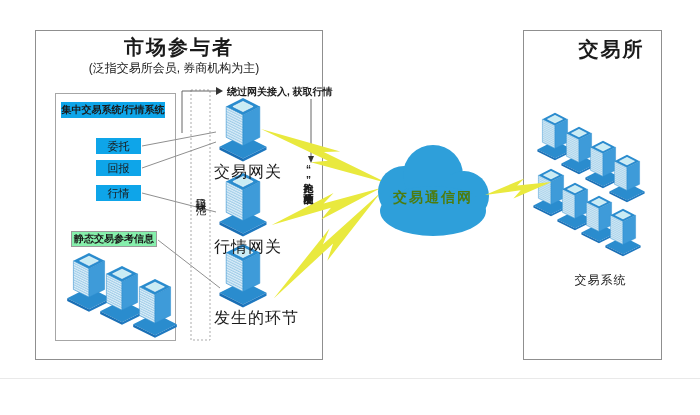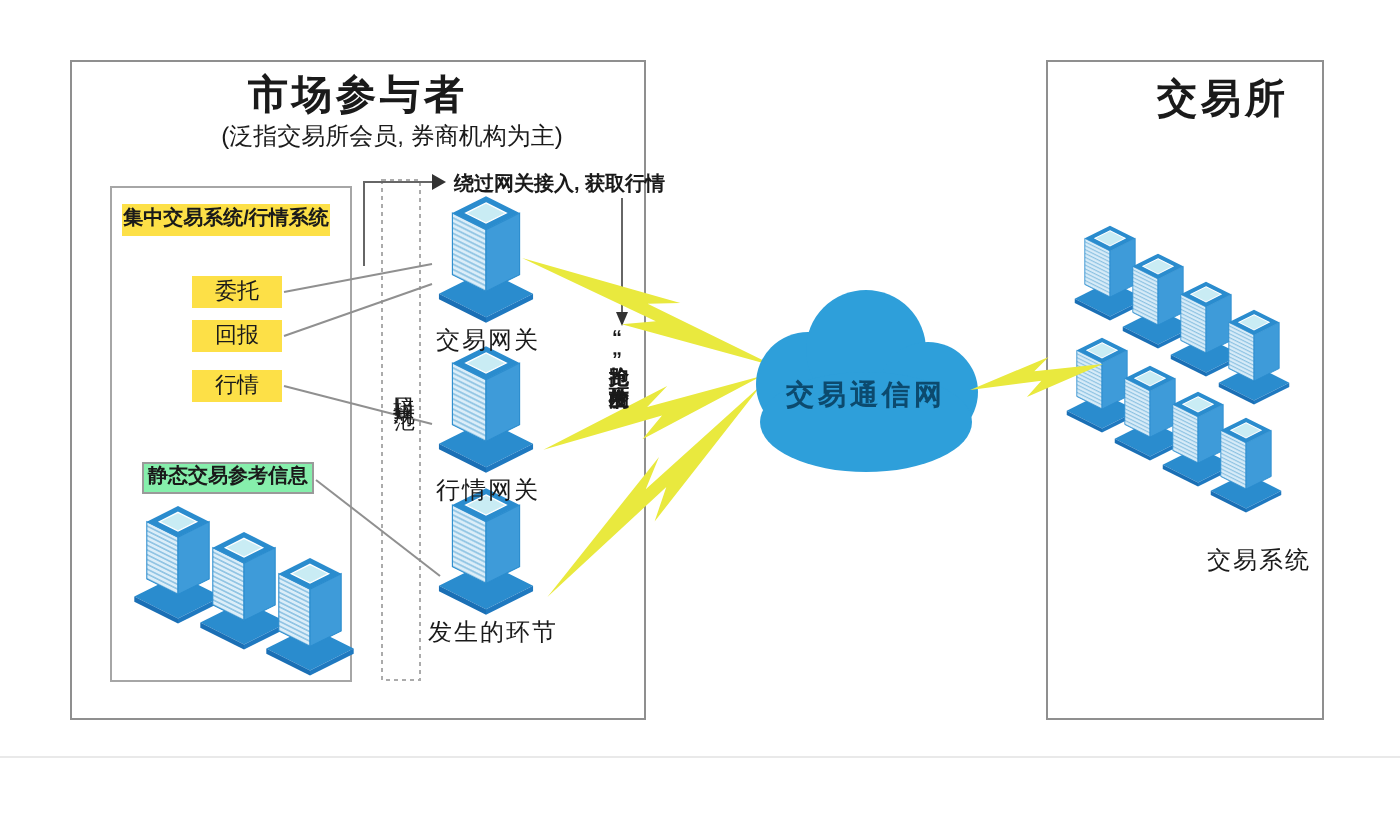--- a/index.html
+++ b/index.html
@@ -10,27 +10,27 @@
   .layer{position:absolute;left:0;top:0;width:700px;height:415px;}
   .boxes{z-index:1;}
   .gfx{z-index:2;pointer-events:none;}
   .labels{z-index:3;}
   .frame{position:absolute;background:#ffffff;border:1px solid #8f8f8f;box-sizing:border-box;}
   .frame.inner{border-color:#a6a6a6;}
   .txt{position:absolute;white-space:nowrap;}
   .center{text-align:center;}
   .panel-title{font-size:20px;font-weight:bold;letter-spacing:2px;}
   .panel-sub{font-size:12px;}
-  .tag{position:absolute;box-sizing:border-box;text-align:center;font-size:11px;line-height:16px;height:16px;background:#fde047;}
+  .tag{position:absolute;box-sizing:border-box;text-align:center;font-size:11px;line-height:16px;height:16px;background:#0ea5e9;}
   .tag.small{font-size:10px;font-weight:bold;}
   .tag.plain{background:#86efac;border:1px solid #9a9a9a;font-size:10px;font-weight:bold;line-height:14px;}
-  .gw-label{font-size:12px;letter-spacing:1px;}
+  .gw-label{font-size:16px;letter-spacing:1px;}
   .vert{writing-mode:vertical-rl;text-orientation:upright;letter-spacing:2px;}
   .annot{font-size:10px;font-weight:bold;}
-  .cloud-label{font-size:14px;font-weight:bold;color:#0c4a6e;letter-spacing:2px;}
+  .cloud-label{font-size:14px;font-weight:bold;color:#4d7c0f;letter-spacing:2px;}
   .hairline{position:absolute;left:0;top:378px;width:700px;height:1px;background:#e9e9e9;}
 </style>
 </head>
 <body>
 
 <div id="stage">
 
   <div class="layer boxes">
     <div class="frame" style="left:35px;top:30px;width:288px;height:330px;"></div>
     <div class="frame inner" style="left:55px;top:93px;width:121px;height:248px;"></div>
@@ -106,21 +106,21 @@
       <circle cx="464" cy="196" r="25"></circle>
       <ellipse cx="433" cy="211" rx="53" ry="25"></ellipse>
     </g>
 
     <use href="#bolt" transform="translate(486,184) rotate(5) scale(0.65,1.1)"></use>
   </svg>
 
   <div class="layer labels">
 
     <div class="txt center panel-title" style="left:35px;top:34px;width:288px;">市场参与者</div>
-    <div class="txt center panel-sub" style="left:52px;top:60px;width:288px;">(泛指交易所会员, 券商机构为主)</div>
+    <div class="txt center panel-sub" style="left:30px;top:60px;width:288px;">(泛指交易所会员, 券商机构为主)</div>
 
     <div class="tag small" style="left:61px;top:102px;width:104px;">集中交易系统/行情系统</div>
 
     <div class="tag" style="left:96px;top:138px;width:45px;">委托</div>
     <div class="tag" style="left:96px;top:160px;width:45px;">回报</div>
     <div class="tag" style="left:96px;top:185px;width:45px;">行情</div>
 
     <div class="tag plain" style="left:71px;top:231px;width:86px;">静态交易参考信息</div>
 
     <div class="txt vert" style="left:193px;top:189px;font-size:11px;">接口规范</div>
@@ -129,16 +129,16 @@
     <div class="txt center gw-label" style="left:214px;top:237px;width:60px;">行情网关</div>
     <div class="txt center gw-label" style="left:214px;top:308px;width:60px;">发生的环节</div>
 
     <div class="txt annot" style="left:227px;top:85px;text-align:right;">绕过网关接入, 获取行情</div>
 
     <div class="txt vert annot" style="left:301px;top:164px;letter-spacing:0;">“抢跑”发生的环节</div>
 
     <div class="txt center cloud-label" style="left:383px;top:189px;width:100px;">交易通信网</div>
 
     <div class="txt center panel-title" style="left:523px;top:36px;width:139px;margin-left:19px;">交易所</div>
-    <div class="txt center" style="left:582px;top:272px;width:95px;font-size:12px;letter-spacing:1px;">交易系统</div>
+    <div class="txt center" style="left:553px;top:272px;width:95px;font-size:12px;letter-spacing:1px;">交易系统</div>
 
   </div>
 </div>
 
 </body></html>

